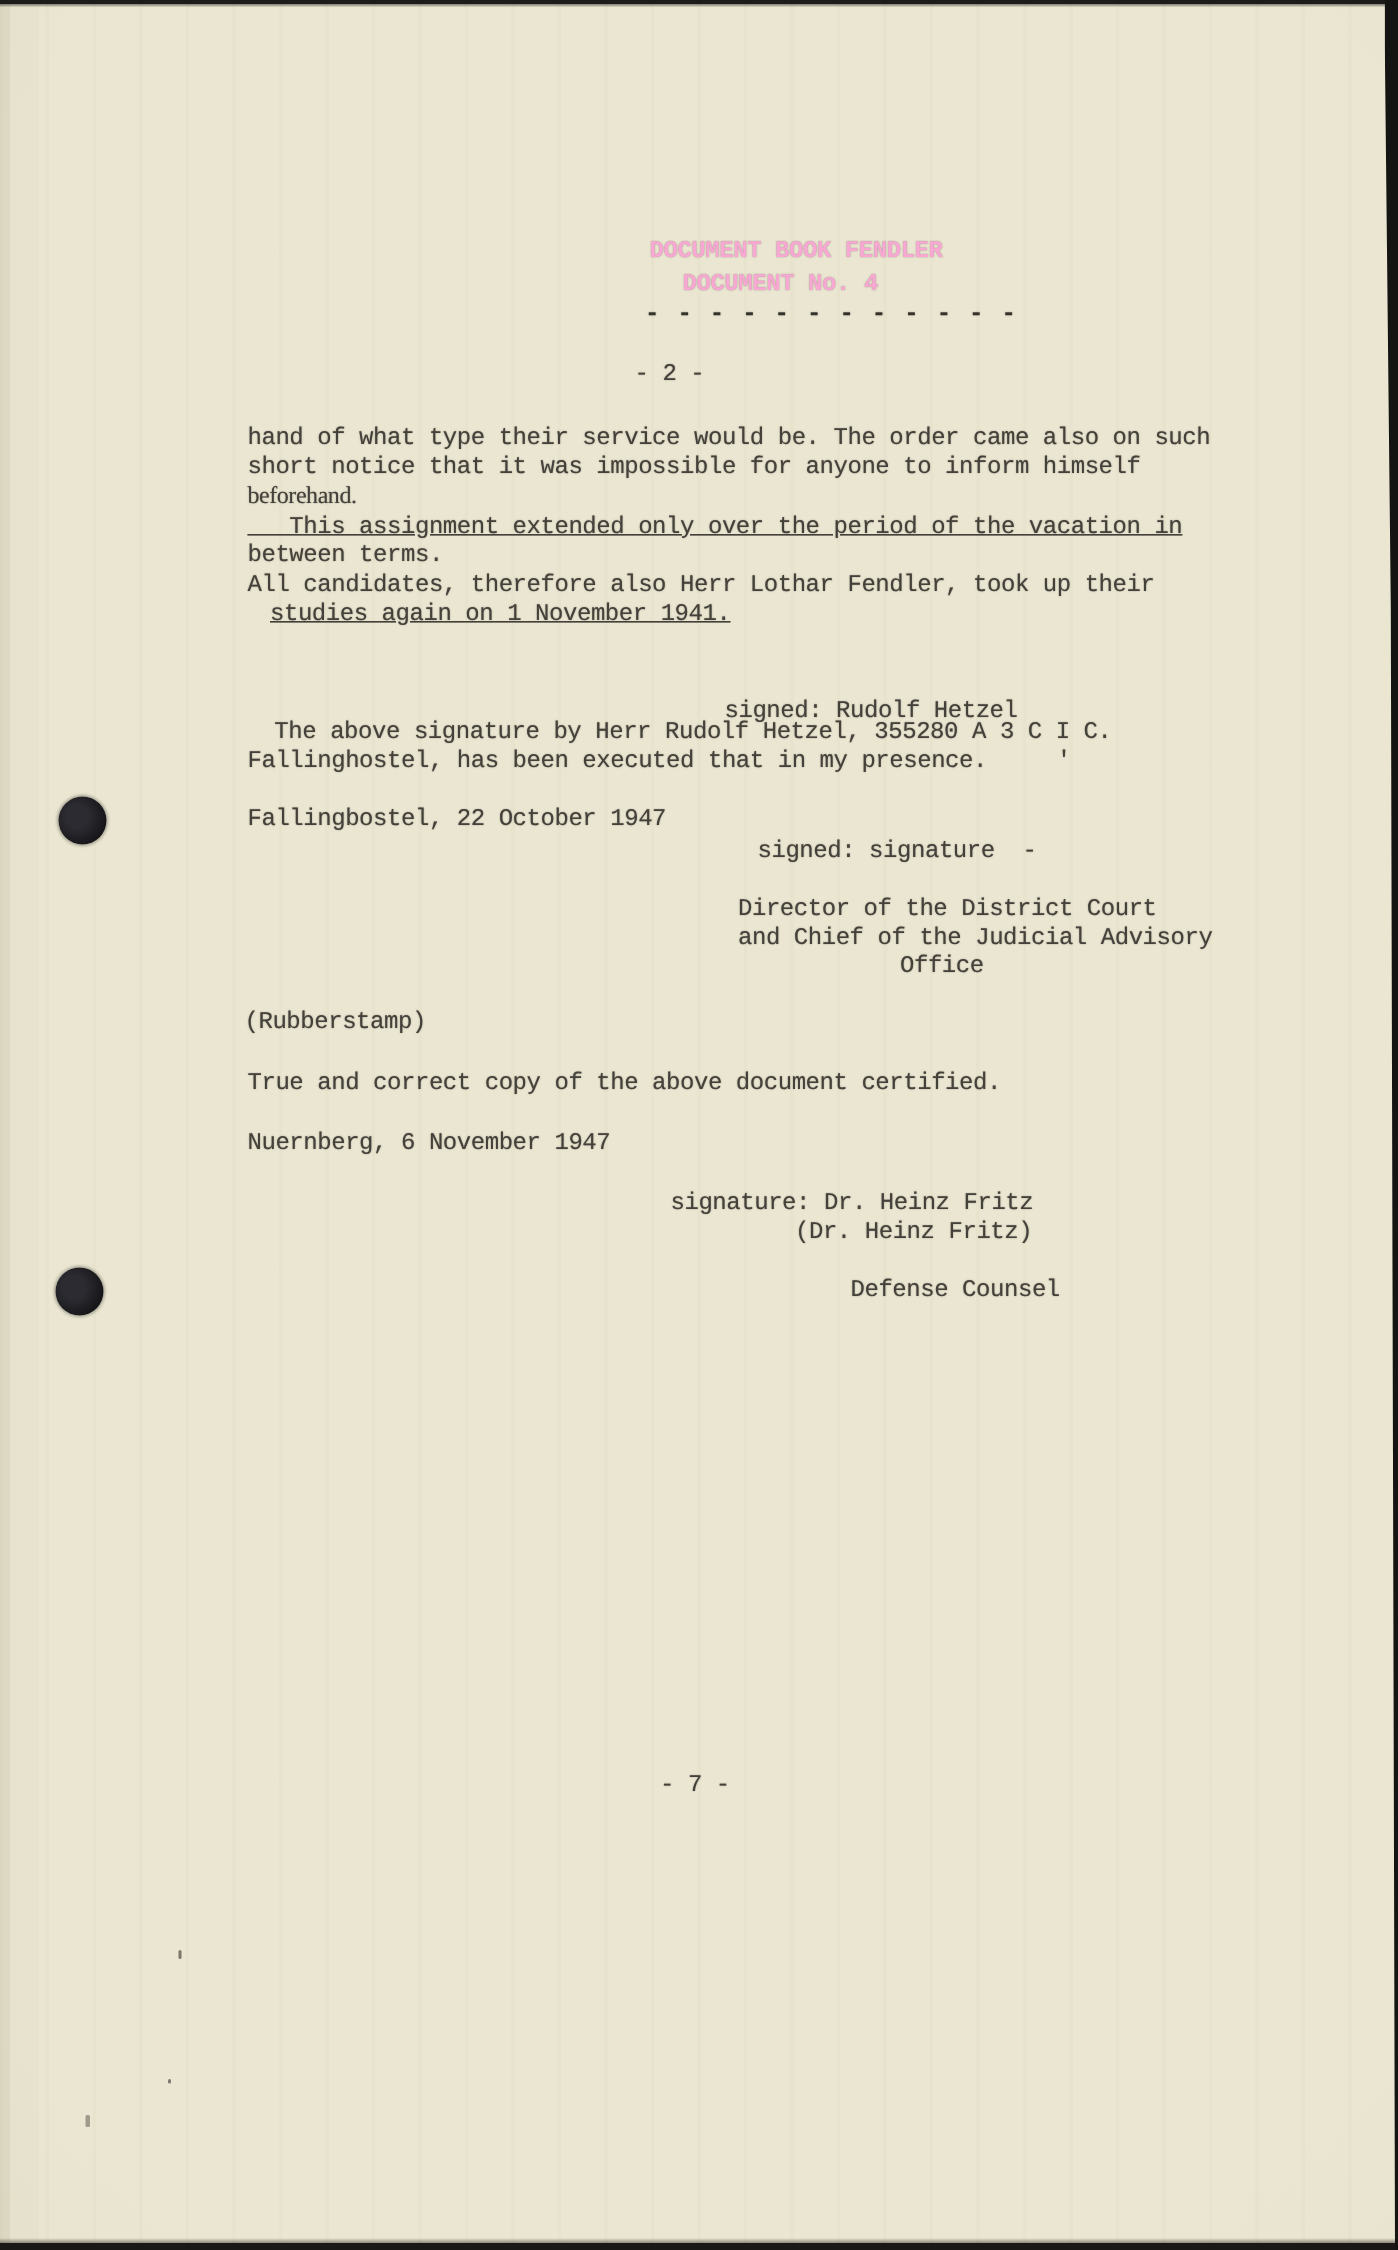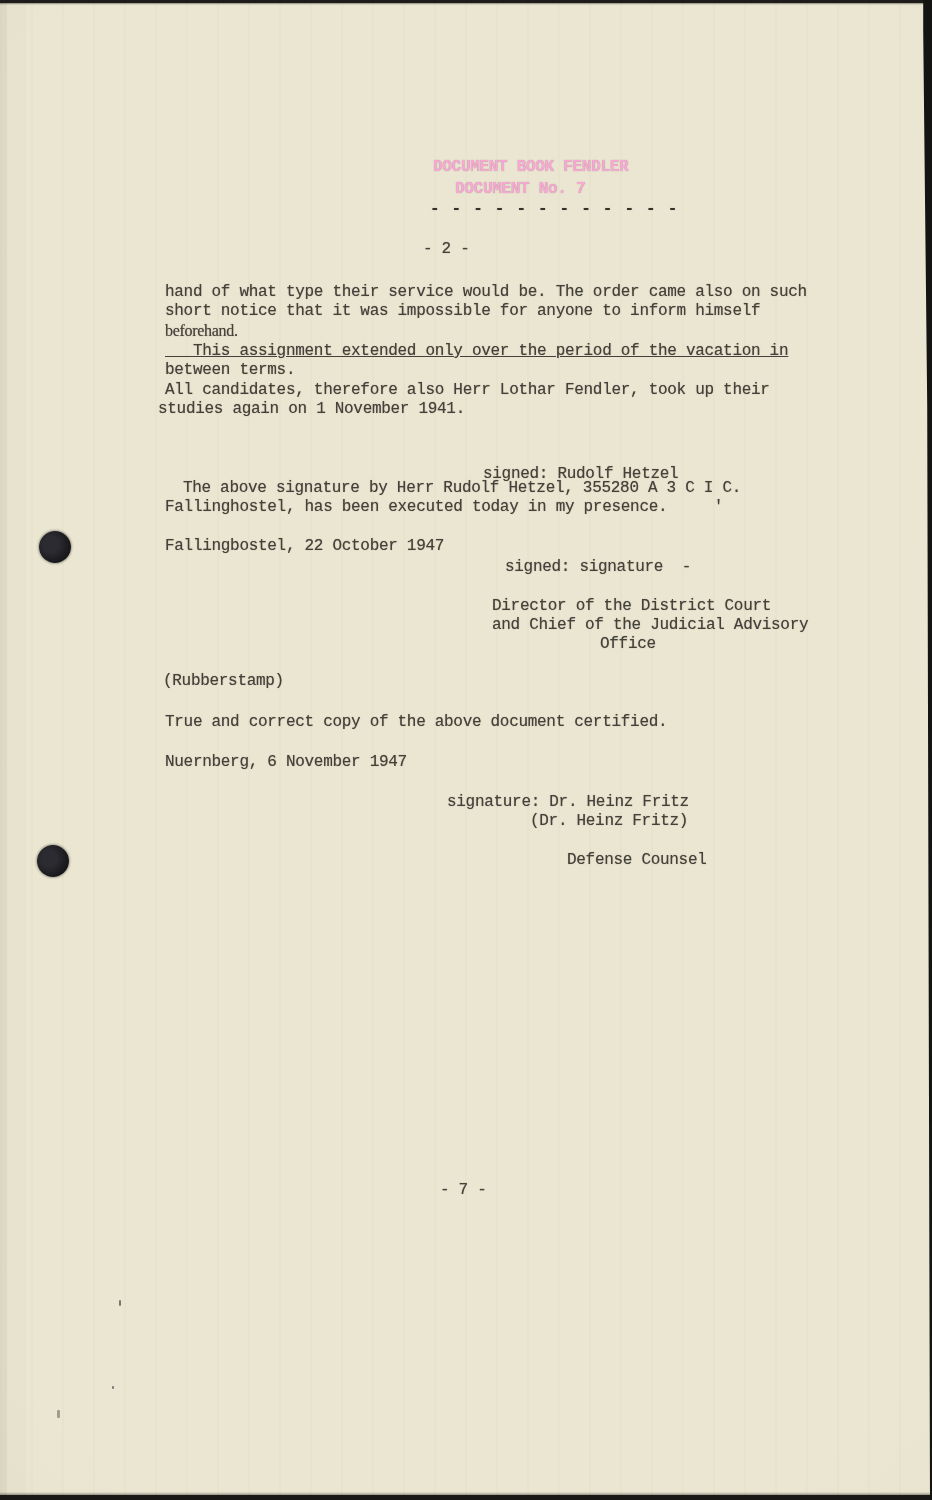--- a/index.html
+++ b/index.html
@@ -42,36 +42,36 @@
 
 <div class="paper"></div>
 <div class="edge-top"></div>
 <div class="edge-bottom"></div>
 <div class="edge-right"></div>
 
 <div class="hole" style="left:39px;top:531px;"></div>
 <div class="hole" style="left:37px;top:845px;"></div>
 
 <div class="ln bold" style="left:433px;top:158px;">DOCUMENT BOOK FENDLER</div>
-<div class="ln bold" style="left:455px;top:180px;">DOCUMENT No. 7</div>
+<div class="ln bold" style="left:455px;top:180px;">DOCUMENT No. 4</div>
 <div class="ln rule" style="left:430px;top:200px;">- - - - - - - - - - - -</div>
 <div class="ln" style="left:423px;top:240px;">- 2 -</div>
 
 <div class="ln" style="left:165px;top:283px;">hand of what type their service would be. The order came also on such</div>
 <div class="ln" style="left:165px;top:302px;">short notice that it was impossible for anyone to inform himself</div>
 <div class="ln" style="left:165px;top:321px;font-family:Liberation Serif, serif;">beforehand.</div>
 <div class="ln" style="left:165px;top:342px;text-decoration:underline;">   This assignment extended only over the period of the vacation in</div>
 <div class="ln" style="left:165px;top:361px;">between terms.</div>
 <div class="ln" style="left:165px;top:381px;">All candidates, therefore also Herr Lothar Fendler, took up their</div>
-<div class="ln" style="left:158px;top:400px;">studies again on 1 November 1941.</div>
+<div class="ln" style="left:180px;top:400px;text-decoration:underline;">studies again on 1 November 1941.</div>
 
 <div class="ln" style="left:483px;top:465px;">signed: Rudolf Hetzel</div>
 
 <div class="ln" style="left:155px;top:479px;">   The above signature by Herr Rudolf Hetzel, 355280 A 3 C I C.</div>
-<div class="ln" style="left:165px;top:498px;">Fallinghostel, has been executed today in my presence.     '</div>
+<div class="ln" style="left:165px;top:498px;">Fallinghostel, has been executed that in my presence.     '</div>
 
 <div class="ln" style="left:165px;top:537px;">Fallingbostel, 22 October 1947</div>
 <div class="ln" style="left:505px;top:558px;text-align:right;">signed: signature  -</div>
 
 <div class="ln" style="left:492px;top:597px;">Director of the District Court</div>
 <div class="ln" style="left:492px;top:616px;">and Chief of the Judicial Advisory</div>
 <div class="ln" style="left:600px;top:635px;">Office</div>
 
 <div class="ln" style="left:163px;top:672px;">(Rubberstamp)</div>
 <div class="ln" style="left:165px;top:713px;">True and correct copy of the above document certified.</div>

